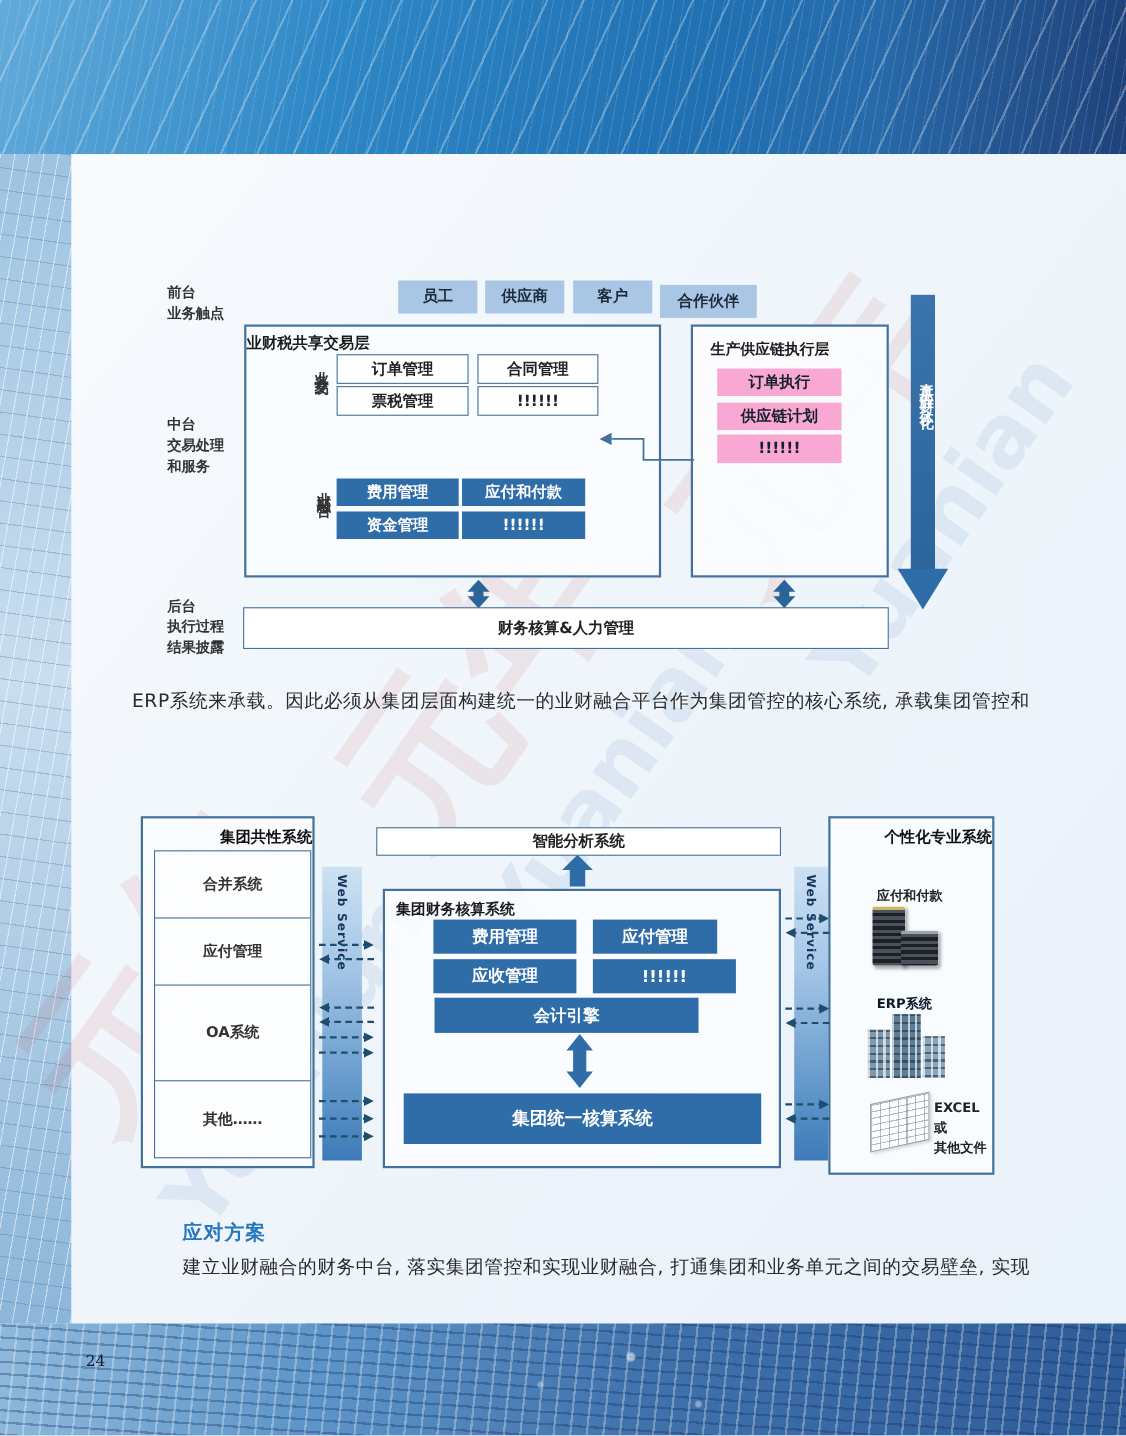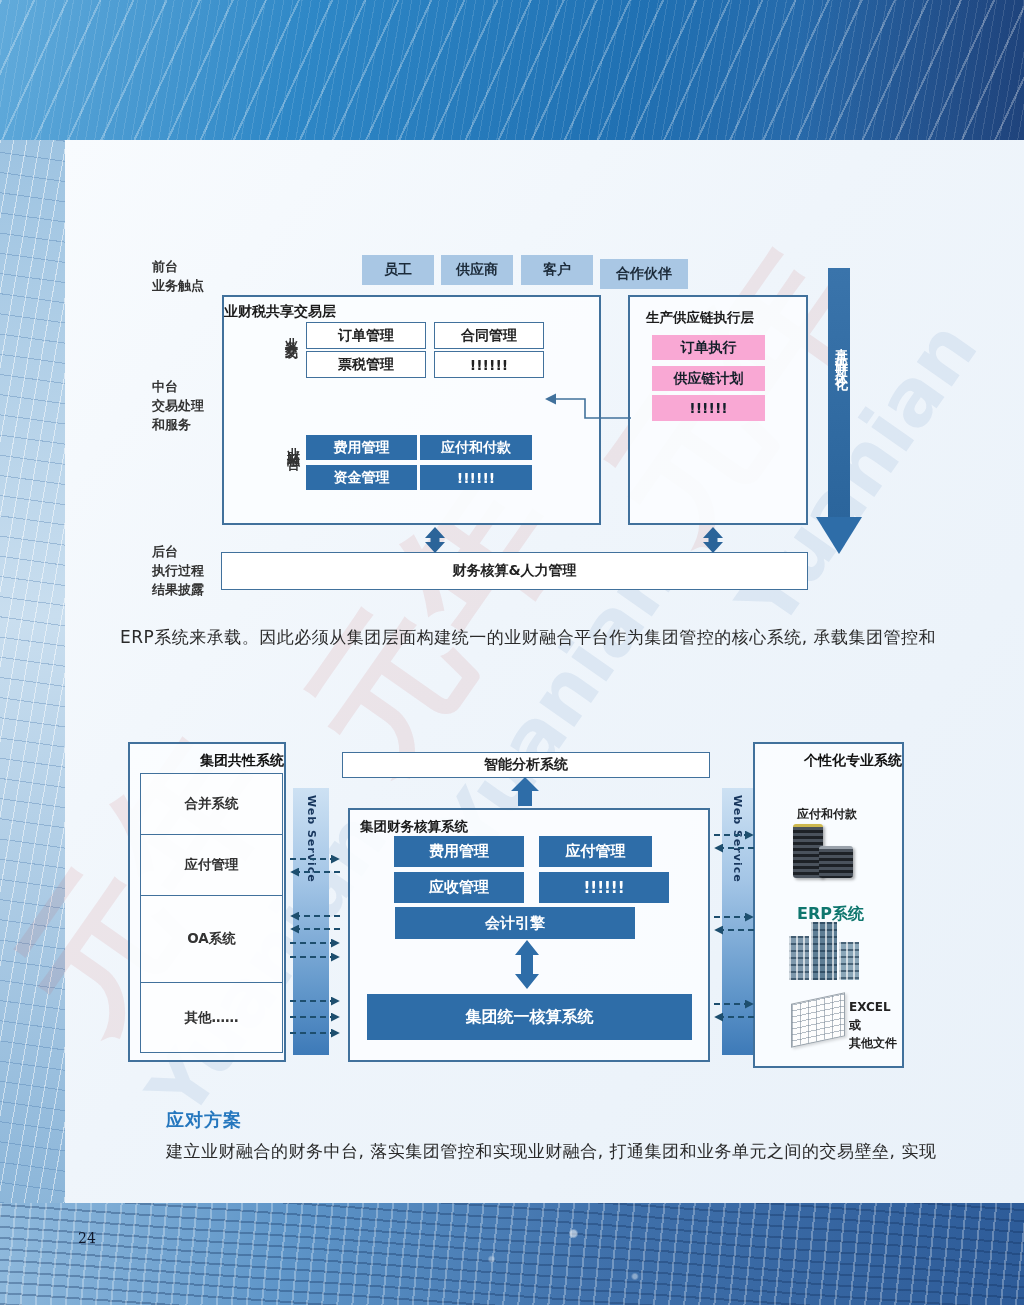--- a/index.html
+++ b/index.html
@@ -182,21 +182,21 @@
 
     <div class="abs obox" style="left:753px;top:742px;width:151px;height:326px">
       <div class="abs ptitle" style="left:0;top:8px;width:100%">个性化专业系统</div>
 
       <div class="abs" style="left:42px;top:62px;font-size:12px;font-weight:700;color:#222">应付和付款</div>
       <div class="abs" style="left:38px;top:80px;width:66px;height:60px">
         <div class="tower" style="left:0;top:0;width:30px;height:54px"></div>
         <div class="tower small" style="left:26px;top:22px;width:34px;height:32px"></div>
       </div>
 
-      <div class="abs" style="left:42px;top:160px;font-size:16px;font-weight:700;color:#0f766e">ERP系统</div>
+      <div class="abs" style="left:42px;top:160px;font-size:12px;font-weight:700;color:#0f172a">ERP系统</div>
       <div class="abs" style="left:34px;top:178px;width:74px;height:58px">
         <div class="bldg" style="left:0;top:14px;width:20px;height:44px;background-color:#7e98ac"></div>
         <div class="bldg" style="left:22px;top:0;width:26px;height:58px;background-color:#5d7d94"></div>
         <div class="bldg" style="left:50px;top:20px;width:20px;height:38px;background-color:#8aa6b8"></div>
       </div>
 
       <div class="abs sheet" style="left:36px;top:254px;width:54px;height:44px"></div>
       <div class="abs" style="left:94px;top:254px;font-size:12px;font-weight:700;color:#222;
            line-height:1.5;white-space:pre-line">EXCEL或
 其他文件</div>

